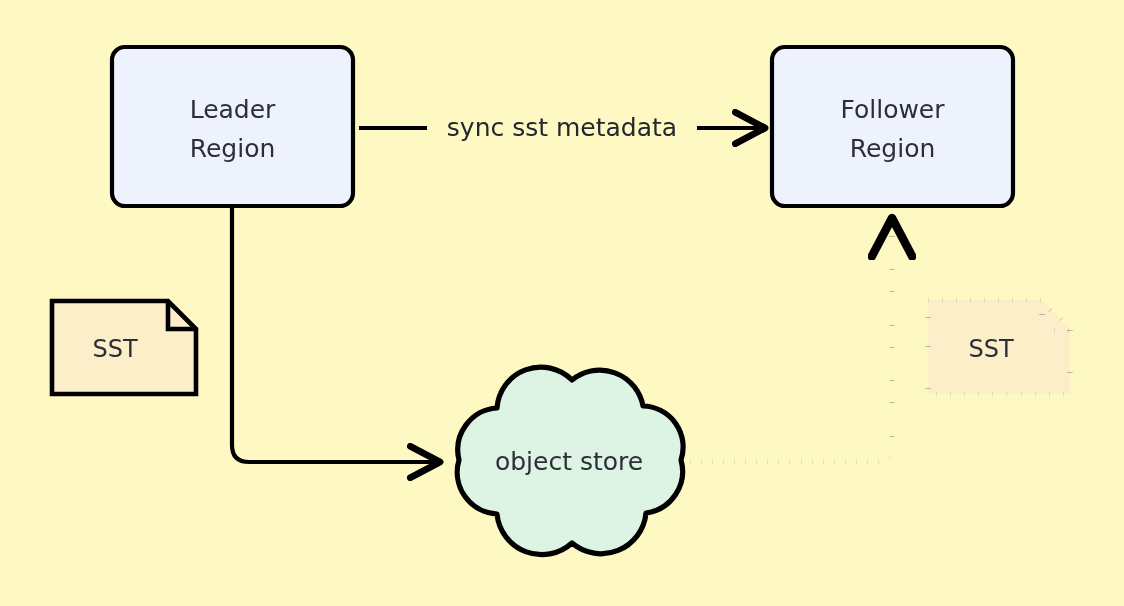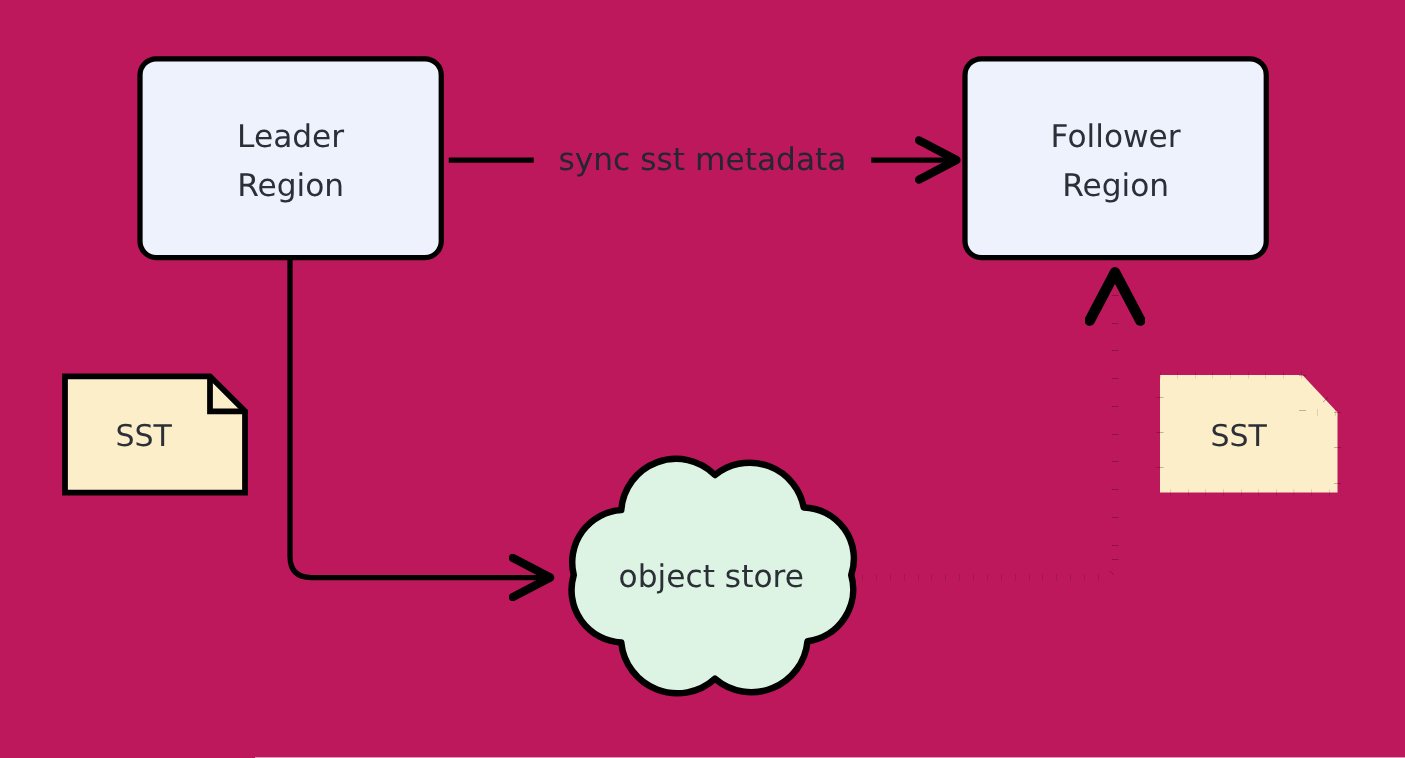--- a/index.html
+++ b/index.html
@@ -7,21 +7,21 @@
     padding: 0;
     background: #ffffff;
   }
   body {
     font-family: "DejaVu Sans", sans-serif;
   }
   #canvas {
     position: relative;
     width: 1124px;
     height: 606px;
-    background: #be185d;
+    background: #fef9c3;
     overflow: hidden;
   }
   #diagram-svg {
     position: absolute;
     left: 0;
     top: 0;
     width: 1124px;
     height: 606px;
   }
   .node-label {

